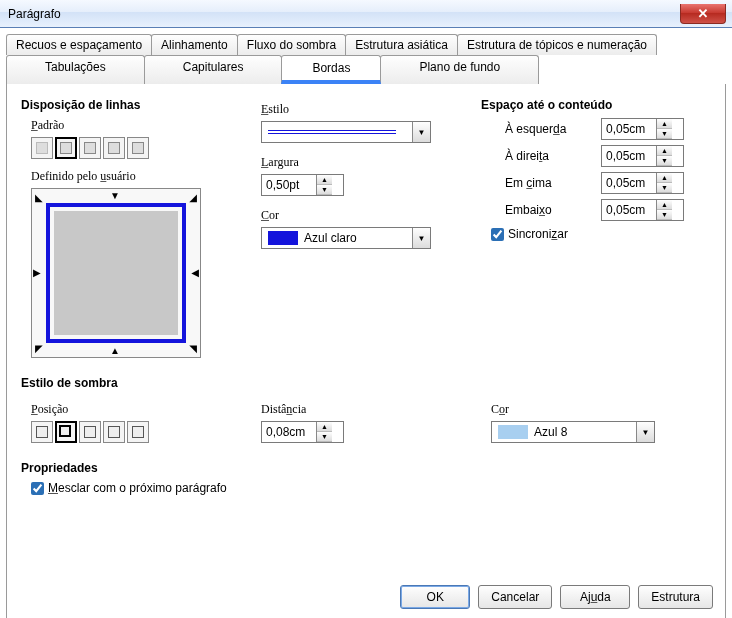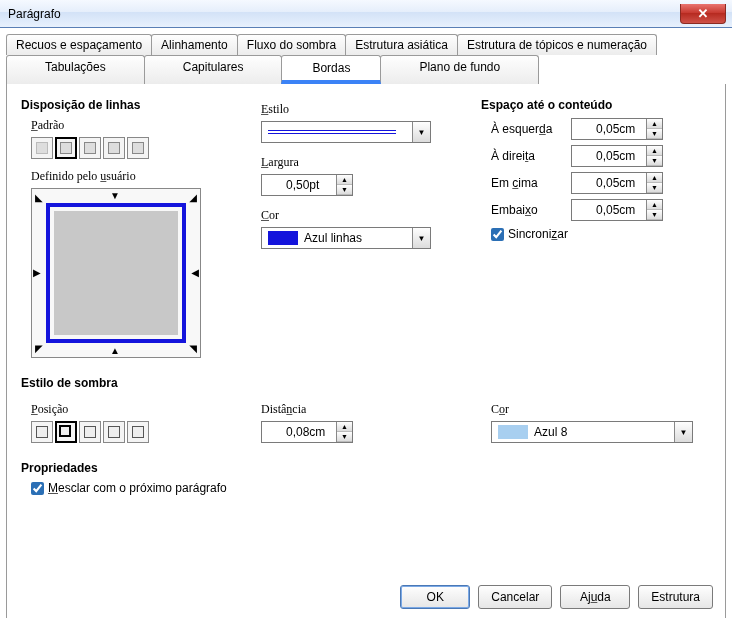--- a/index.html
+++ b/index.html
@@ -102,49 +102,49 @@
   .style-select { width:170px; justify-content:space-between; }
   .style-lines {
     width:140px; display:flex;flex-direction:column;gap:2px;padding:0 6px;
   }
   .style-lines .l { height:1px;background:#1414dc;}
   .dropbtn {
     width:18px;height:20px;border-left:1px solid #888;
     background:linear-gradient(to bottom,#fefefe,#dcdcdc);
     display:flex;align-items:center;justify-content:center;font-size:8px;
   }
-  .spin-wrap { width:92px;justify-content:flex-end;}
+  .spin-wrap { width:83px;}
   .spin-wrap input {
     border:none;outline:none;width:54px;font-size:12px;padding:0 4px;
   }
   .spin-btns {
     width:16px;height:20px;border-left:1px solid #888;
     display:flex;flex-direction:column;
   }
   .spin-btns div {
     flex:1;background:linear-gradient(to bottom,#fefefe,#dcdcdc);
     display:flex;align-items:center;justify-content:center;font-size:7px;
     border-bottom:1px solid #bbb;
   }
   .color-select { width:170px; }
   .swatch { width:30px;height:14px;margin:0 6px; }
-  .kv-row { display:flex;align-items:center;margin:5px 0 5px 10px;gap:0;}
+  .kv-row { display:flex;align-items:center;margin:5px 0 5px 24px;gap:16px;}
   .kv-row .k { width:80px;}
   .check { margin:6px 0 0 10px; display:flex;align-items:center;gap:4px;}
   .check input { margin:0; accent-color: #2b6fb5;}
   .shadow-presets { display:flex;gap:2px;margin-left:10px;}
   .shadow-slot {
     width:22px;height:22px;border:1px solid #888;background:#f4f4f4;
     position:relative;
   }
   .shadow-slot.sel{border:2px solid #000;}
   .shadow-slot .sq {
     position:absolute;width:12px;height:12px;border:1px solid #555;background:#eee;
   }
-  .shadowcolor-select { width:202px;justify-content:flex-end; }
+  .shadowcolor-select { width:164px;justify-content:flex-end; }
   .buttons {
     position:absolute; right:12px; bottom:12px;
     display:flex; gap:8px;
   }
   .btn {
     min-width:70px; height:24px;
     border:1px solid #7a7a7a;
     background:linear-gradient(to bottom,#fefefe,#e6e6e6);
     font-size:12px; padding:0 12px;
     display:flex;align-items:center;justify-content:center;
@@ -231,21 +231,21 @@
         <div class="spin-wrap">
           <input value="0,50pt" style="">
           <div class="spin-btns">
               <div>▲</div>
               <div>▼</div>
             </div>
         </div>
         <div class="label" style="margin-top:12px"><span class="underline">C</span>or</div>
         <div class="color-select">
           <div class="swatch" style="background:#1414dc"></div>
-          <span style="flex:1">Azul linhas</span>
+          <span style="flex:1">Azul claro</span>
           <div class="dropbtn">▼</div>
         </div>
       </div>
 
       <div class="col">
         <div class="section-title">Espaço até o conteúdo</div>
         <div class="kv-row">
           <span class="k">À esquer<span class="underline">d</span>a</span>
           <div class="spin-wrap" style="margin:0">
             <input value="0,05cm" style="">

